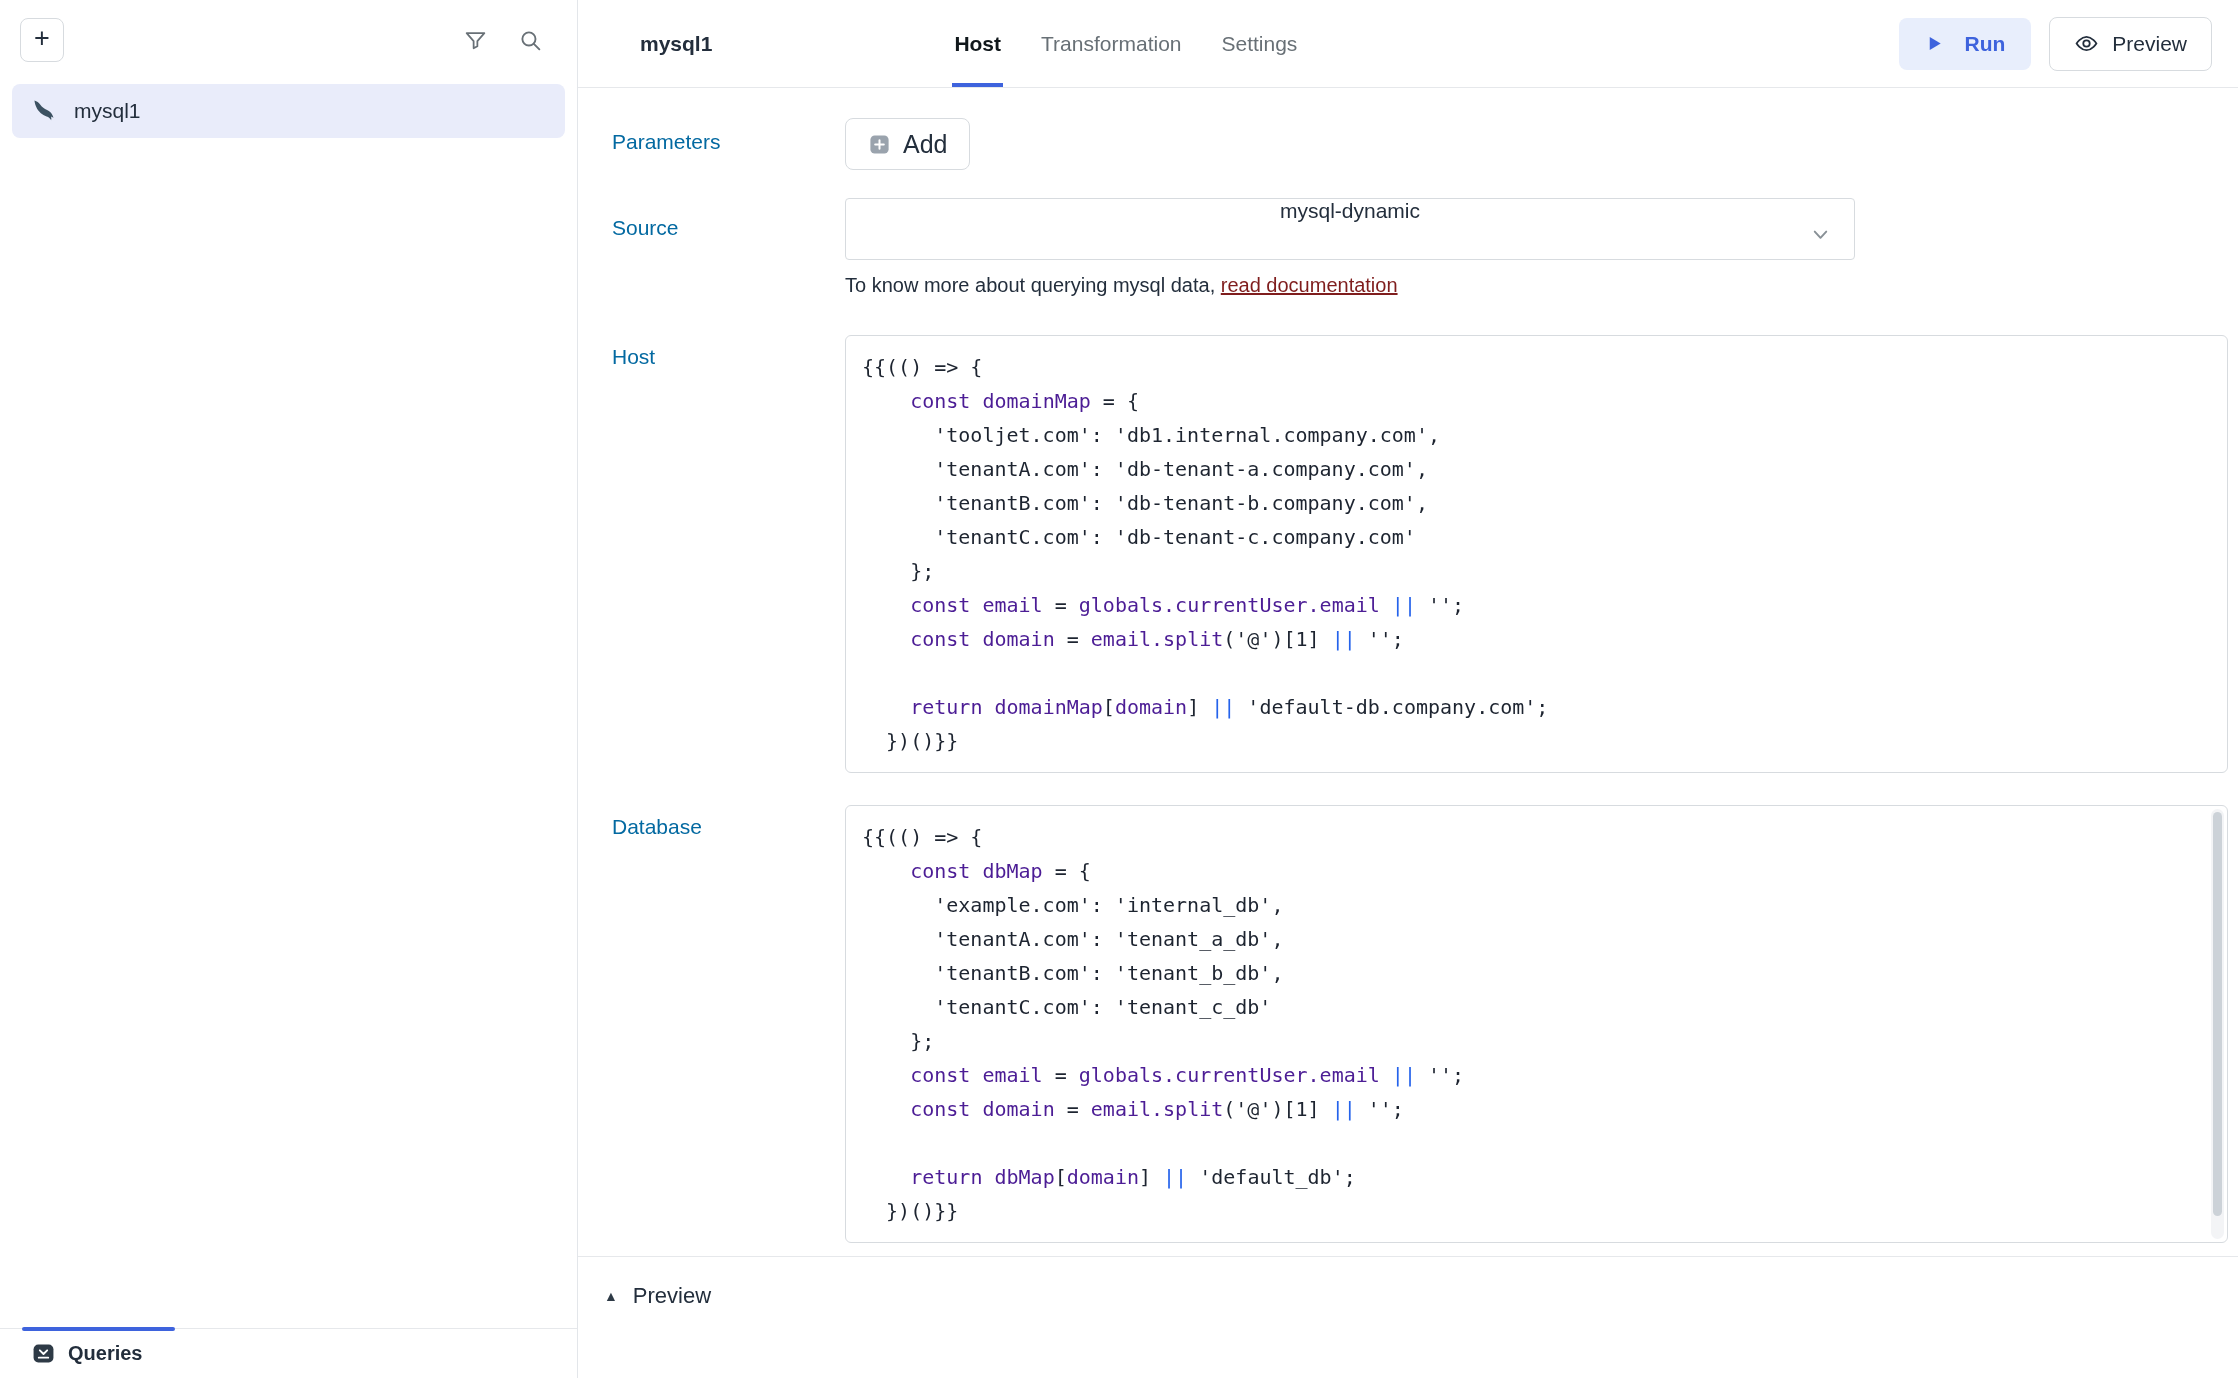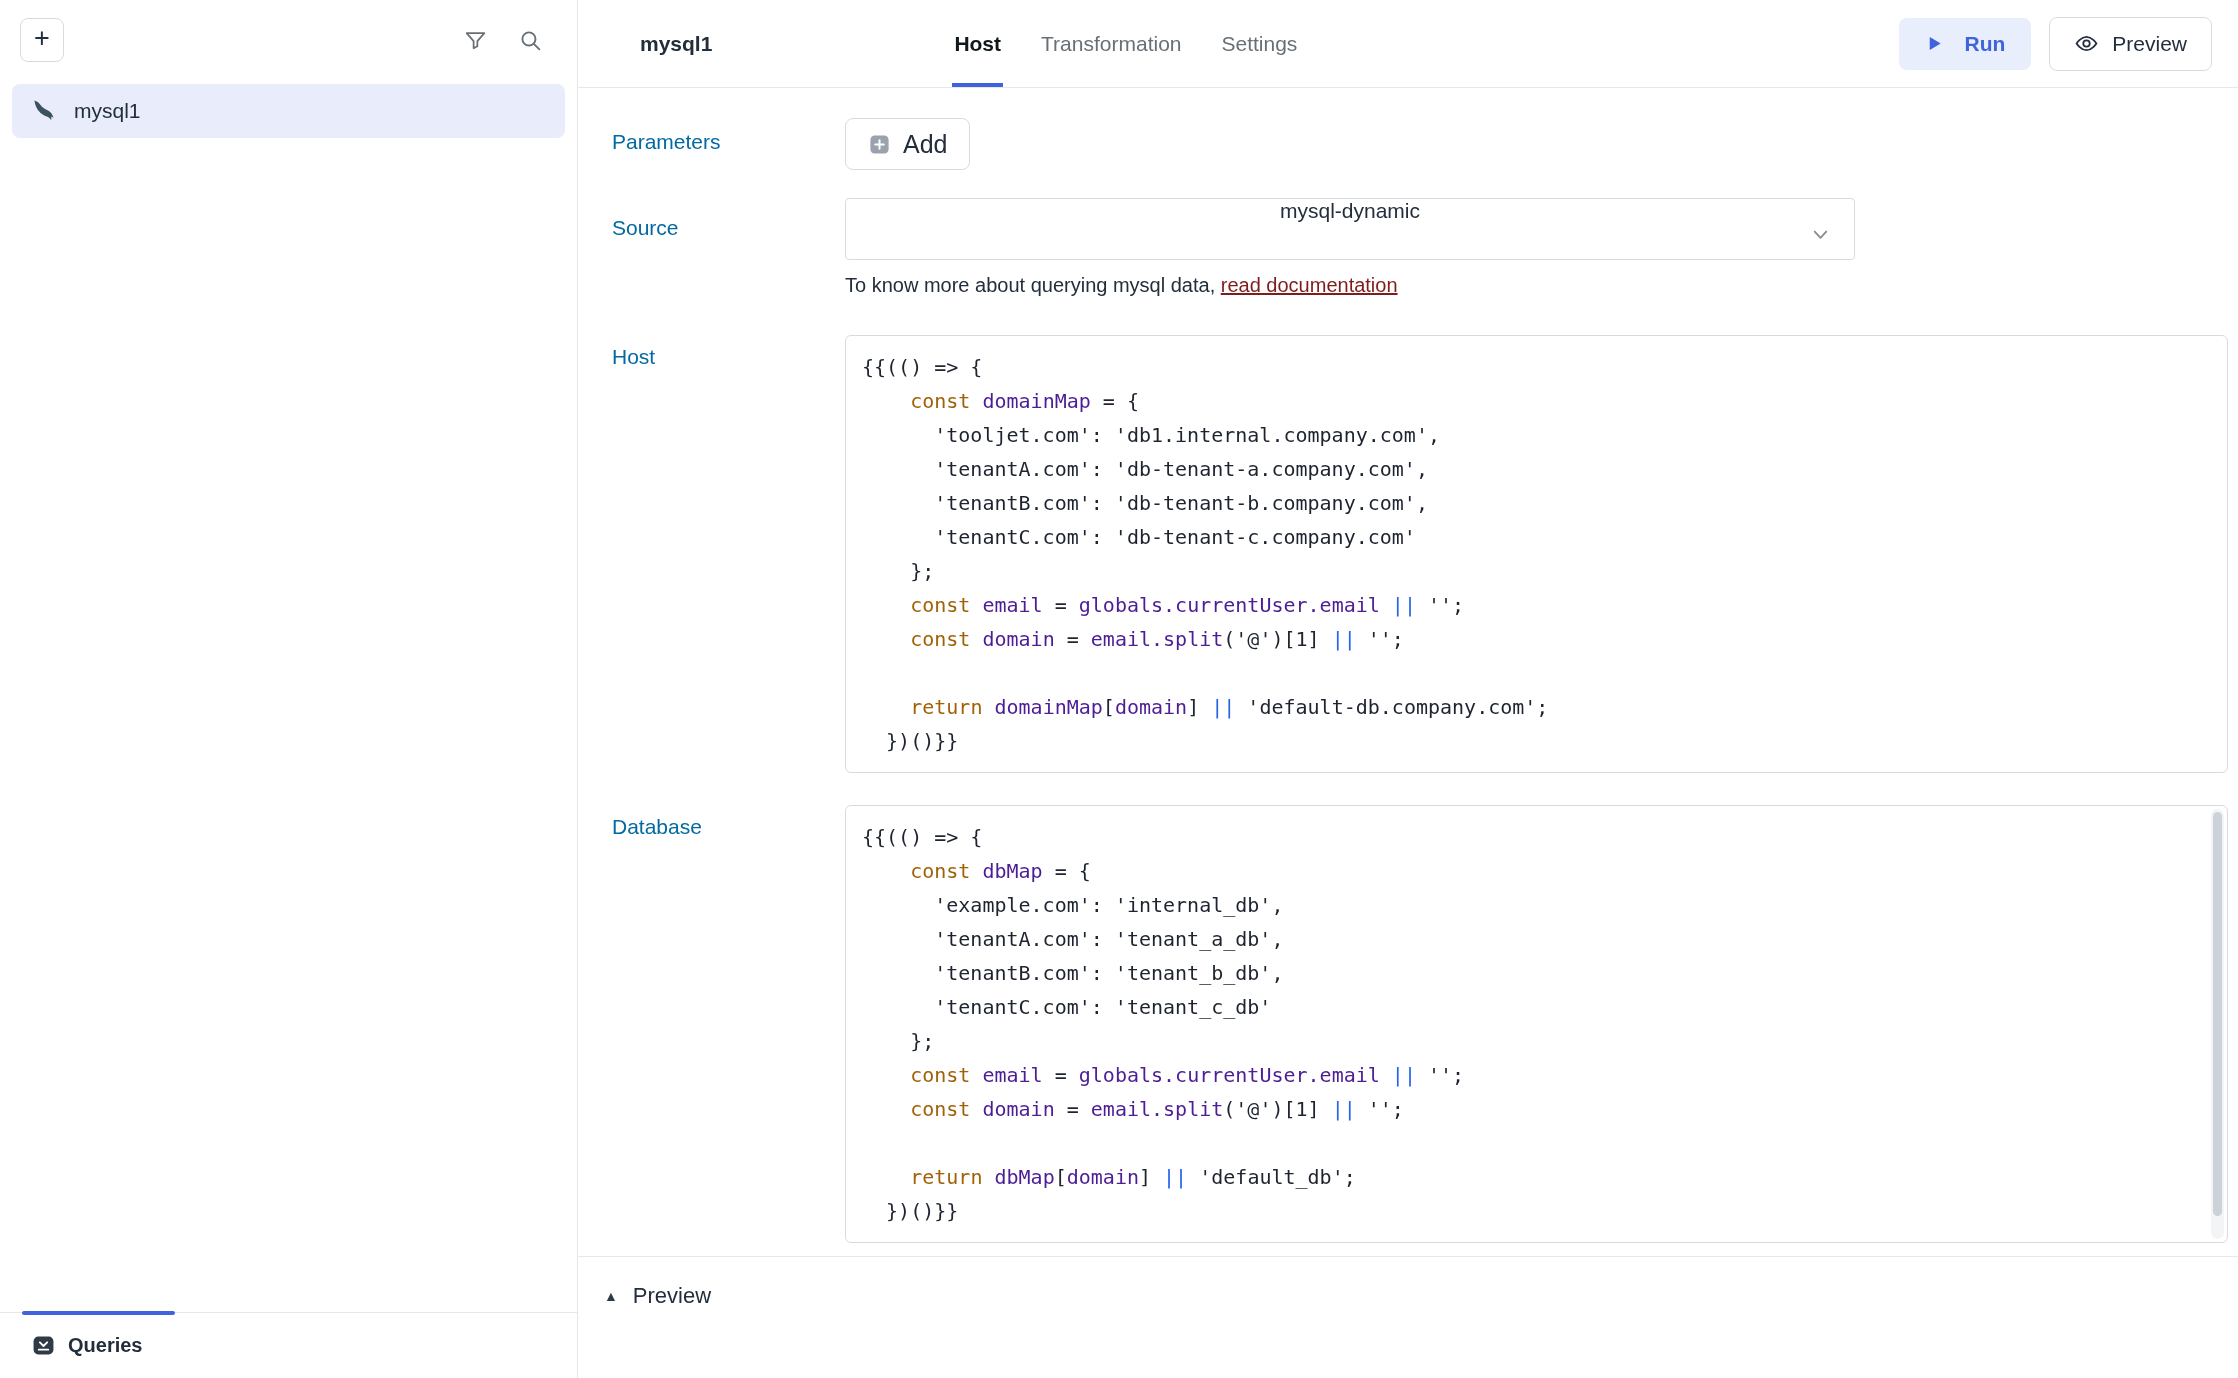--- a/index.html
+++ b/index.html
@@ -9,21 +9,21 @@
 
   
   .left-panel { width:578px; min-width:578px; border-right:1px solid #e3e6ea; display:flex; flex-direction:column; }
   .lp-header { display:flex; align-items:center; justify-content:space-between; padding:18px 20px 14px 20px; }
   .add-btn { width:44px; height:44px; border:1px solid #d7dbdf; border-radius:8px; background:#fff; font-size:27px; line-height:1; color:#232e3c; cursor:pointer; display:flex; align-items:center; justify-content:center; padding:0 0 3px 0; }
   .lp-icons { display:flex; align-items:center; gap:30px; padding-right:14px; }
   .icon-btn { display:inline-flex; cursor:pointer; }
   .lp-list { flex:1; padding:8px 12px; overflow:hidden; }
   .lp-item { height:54px; border-radius:8px; display:flex; align-items:center; gap:15px; padding:0 20px; font-size:21px; cursor:pointer; }
   .lp-item.selected { background:#e9ecfa; }
-  .lp-bottom { height:66px; border-top:1px solid #e6e8eb; position:relative; display:flex; align-items:center; padding-left:32px; }
+  .lp-bottom { height:50px; border-top:1px solid #e6e8eb; position:relative; display:flex; align-items:center; padding-left:32px; }
   .tab-indicator { position:absolute; top:-2px; left:22px; width:153px; height:4px; background:#3e63dd; border-radius:2px; }
   .queries-tab { display:flex; align-items:center; gap:13px; font-size:20px; font-weight:600; color:#232e3c; cursor:pointer; }
 
   
   .main { flex:1; display:flex; flex-direction:column; min-width:0; }
   .main-header { height:88px; border-bottom:1px solid #e6e8eb; display:flex; align-items:stretch; padding:0 26px 0 62px; }
   .query-title { align-self:center; font-size:21px; font-weight:700; color:#232e3c; }
   .tabs { display:flex; gap:36px; margin-left:240px; align-items:stretch; }
   .tab { display:flex; align-items:center; font-size:21px; color:#687076; font-weight:500; cursor:pointer; padding:0 2px; }
   .tab.active { color:#11181c; font-weight:700; box-shadow: inset 0 -4px 0 #3e63dd; }
@@ -40,21 +40,21 @@
 
   .add-param-btn { height:52px; padding:0 22px; border:1px solid #d7dbdf; border-radius:8px; background:#fff; display:inline-flex; align-items:center; gap:12px; font-size:25px; color:#232e3c; font-weight:500; cursor:pointer; font-family:inherit; }
 
   .select-box { width:1010px; height:62px; border:1px solid #d7dbdf; border-radius:4px; display:flex; align-items:center; padding:0 22px; font-size:21px; color:#232e3c; cursor:pointer; background:#fff;flex-direction:column; }
   .select-box .chev { margin-left:auto; display:inline-flex; }
   .help-text { margin-top:14px; font-size:20px; color:#232e3c; }
   .help-text a { color:#7f1d1d; text-decoration:underline; cursor:pointer; }
 
   .code-box { border:1px solid #d7dbdf; border-radius:6px; padding:14px 16px; background:#fff; font-family:"DejaVu Sans Mono", monospace; font-size:20px; line-height:34px; color:#1d2430; position:relative; overflow:hidden; }
   .code-line { white-space:pre; }
-  .tok-k { color:#a16207; }
+  .tok-k { color:#4c1d95; }
   .tok-v { color:#4c1d95; }
   .tok-o { color:#2563eb; }
   .tok-p { color:#1d2430; }
   .db-scrollbar { position:absolute; top:3px; bottom:3px; right:3px; width:13px; background:#f3f4f6; border-radius:7px; }
   .db-thumb { position:absolute; top:3px; left:2px; width:9px; height:94%; background:#ccd2d8; border-radius:5px; }
 
   .preview-bar { height:122px; border-top:1px solid #e6e8eb; padding:26px 0 0 26px; }
   .preview-toggle { display:flex; align-items:center; gap:15px; cursor:pointer; }
   .preview-caret { font-size:14px; color:#2e3a46; }
   .preview-label { font-size:22px; color:#232e3c; font-weight:500; }

